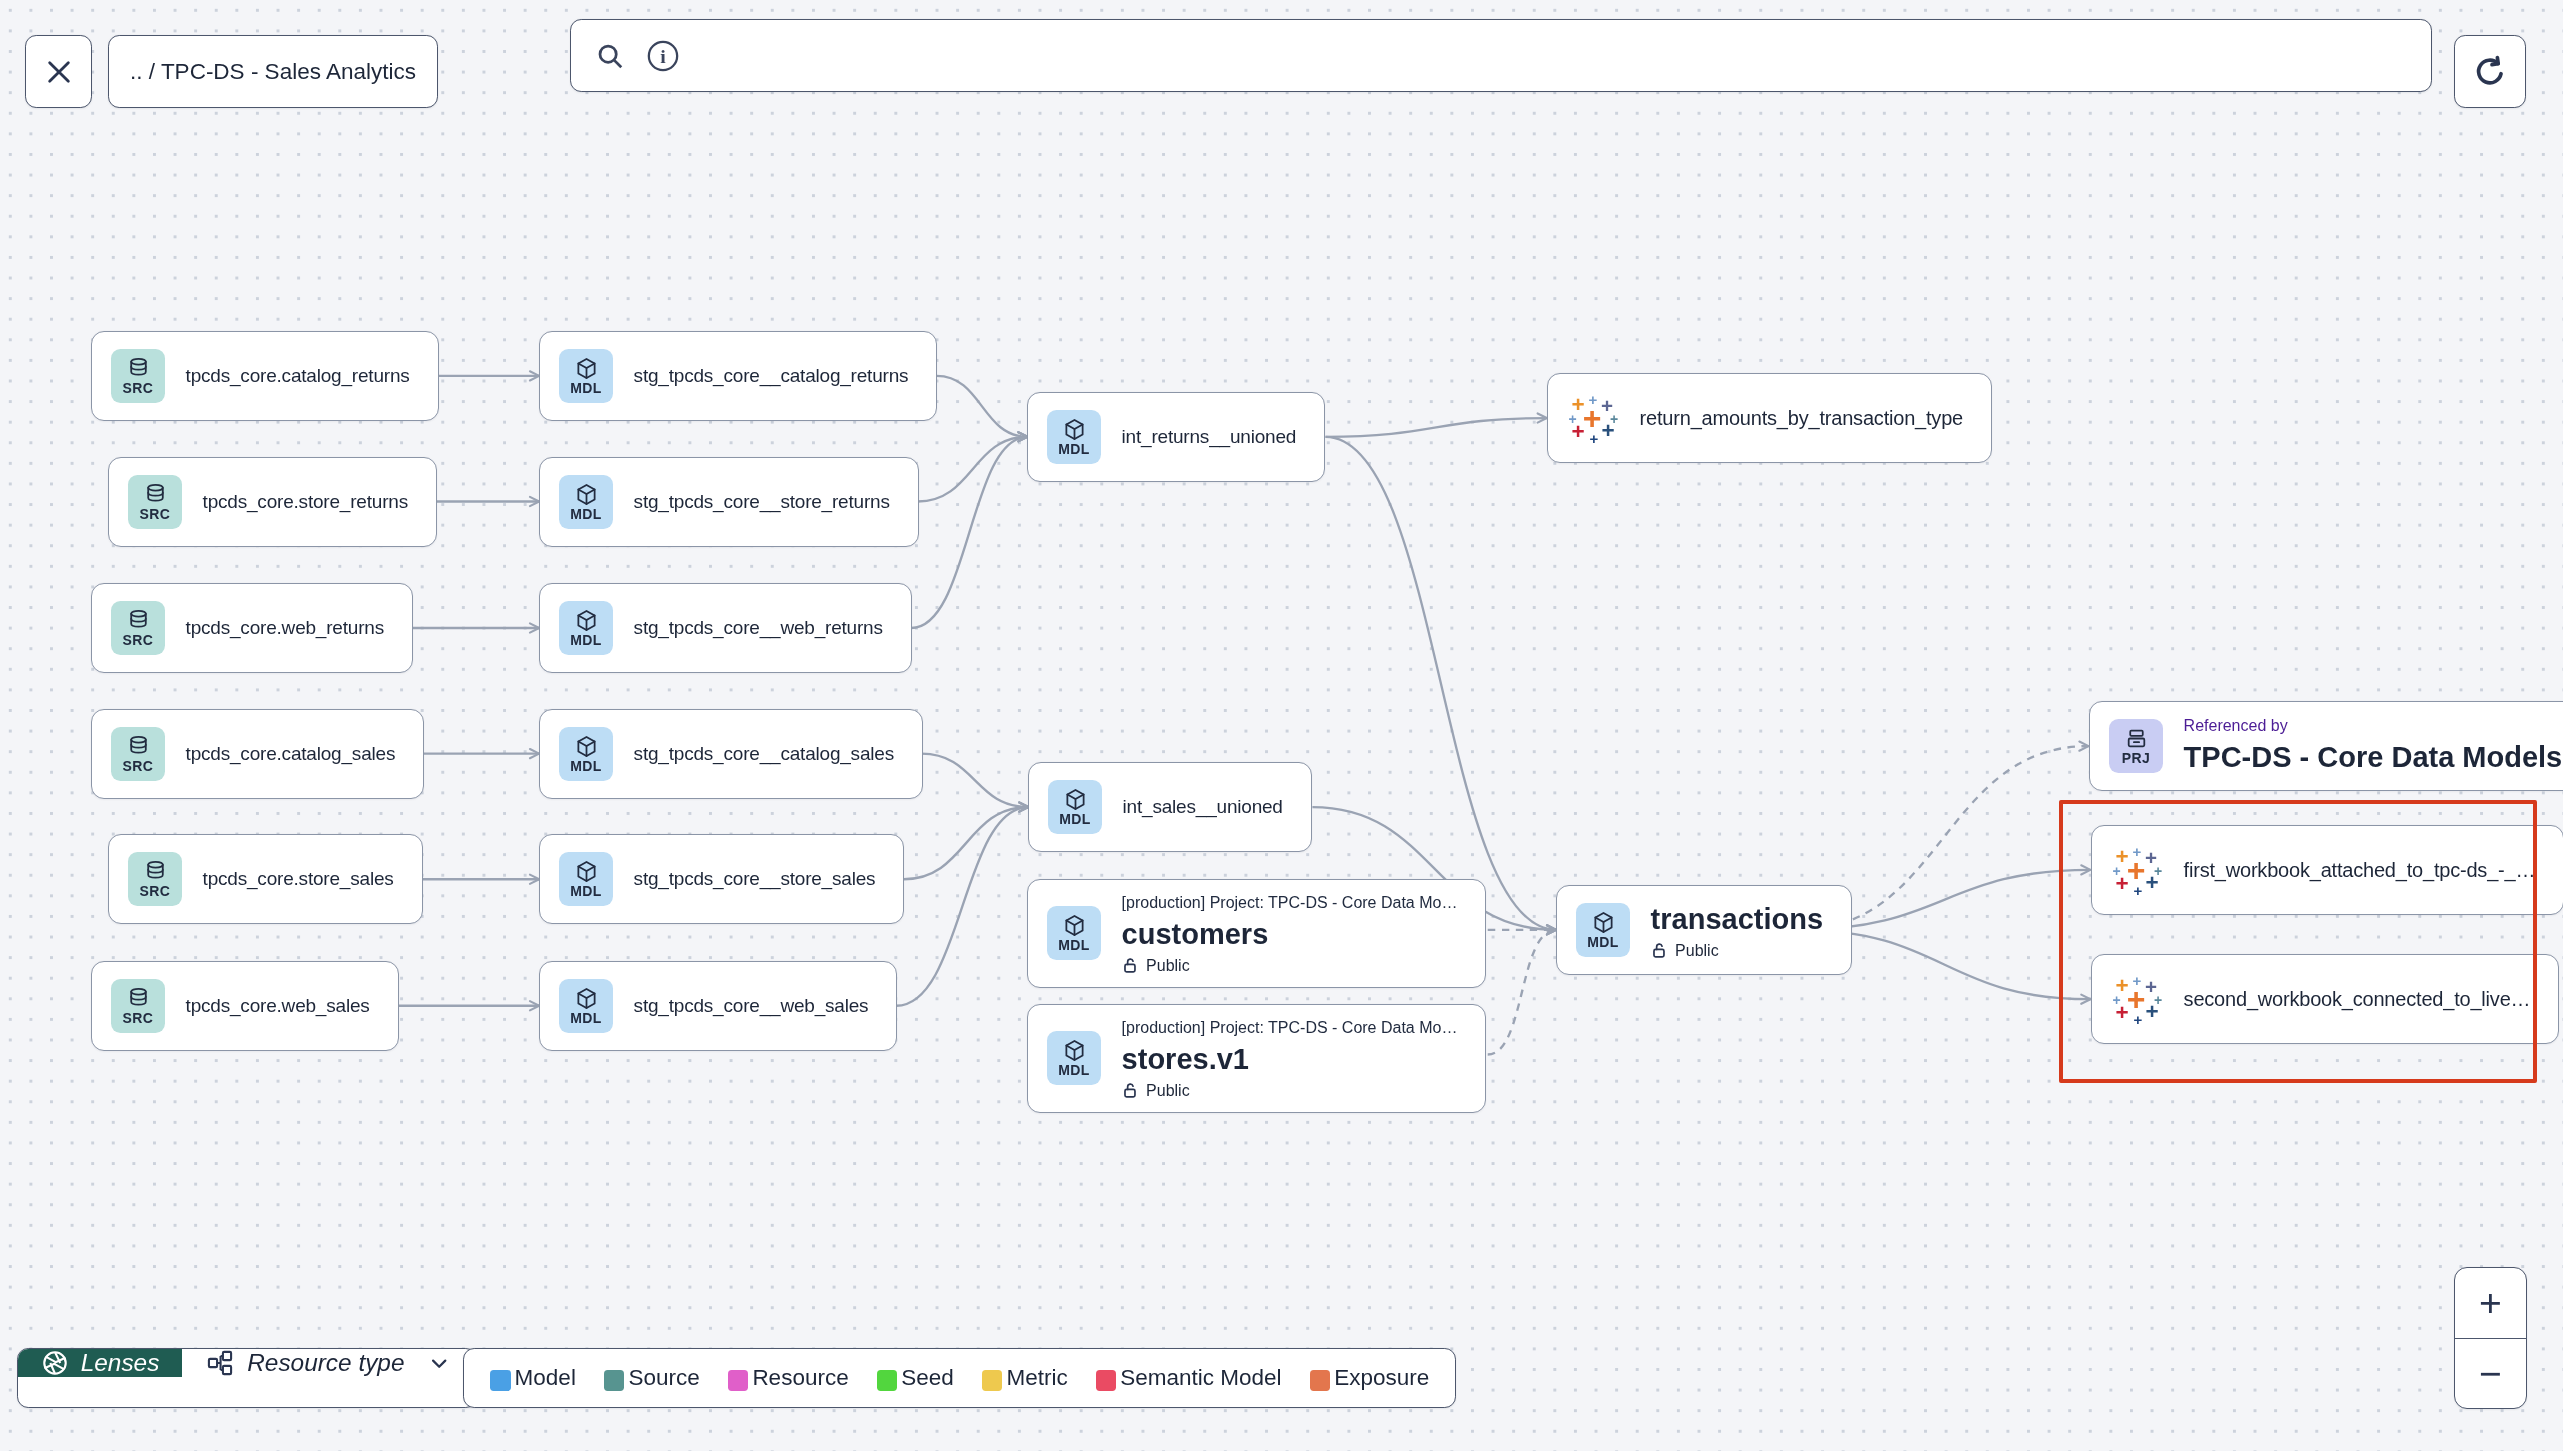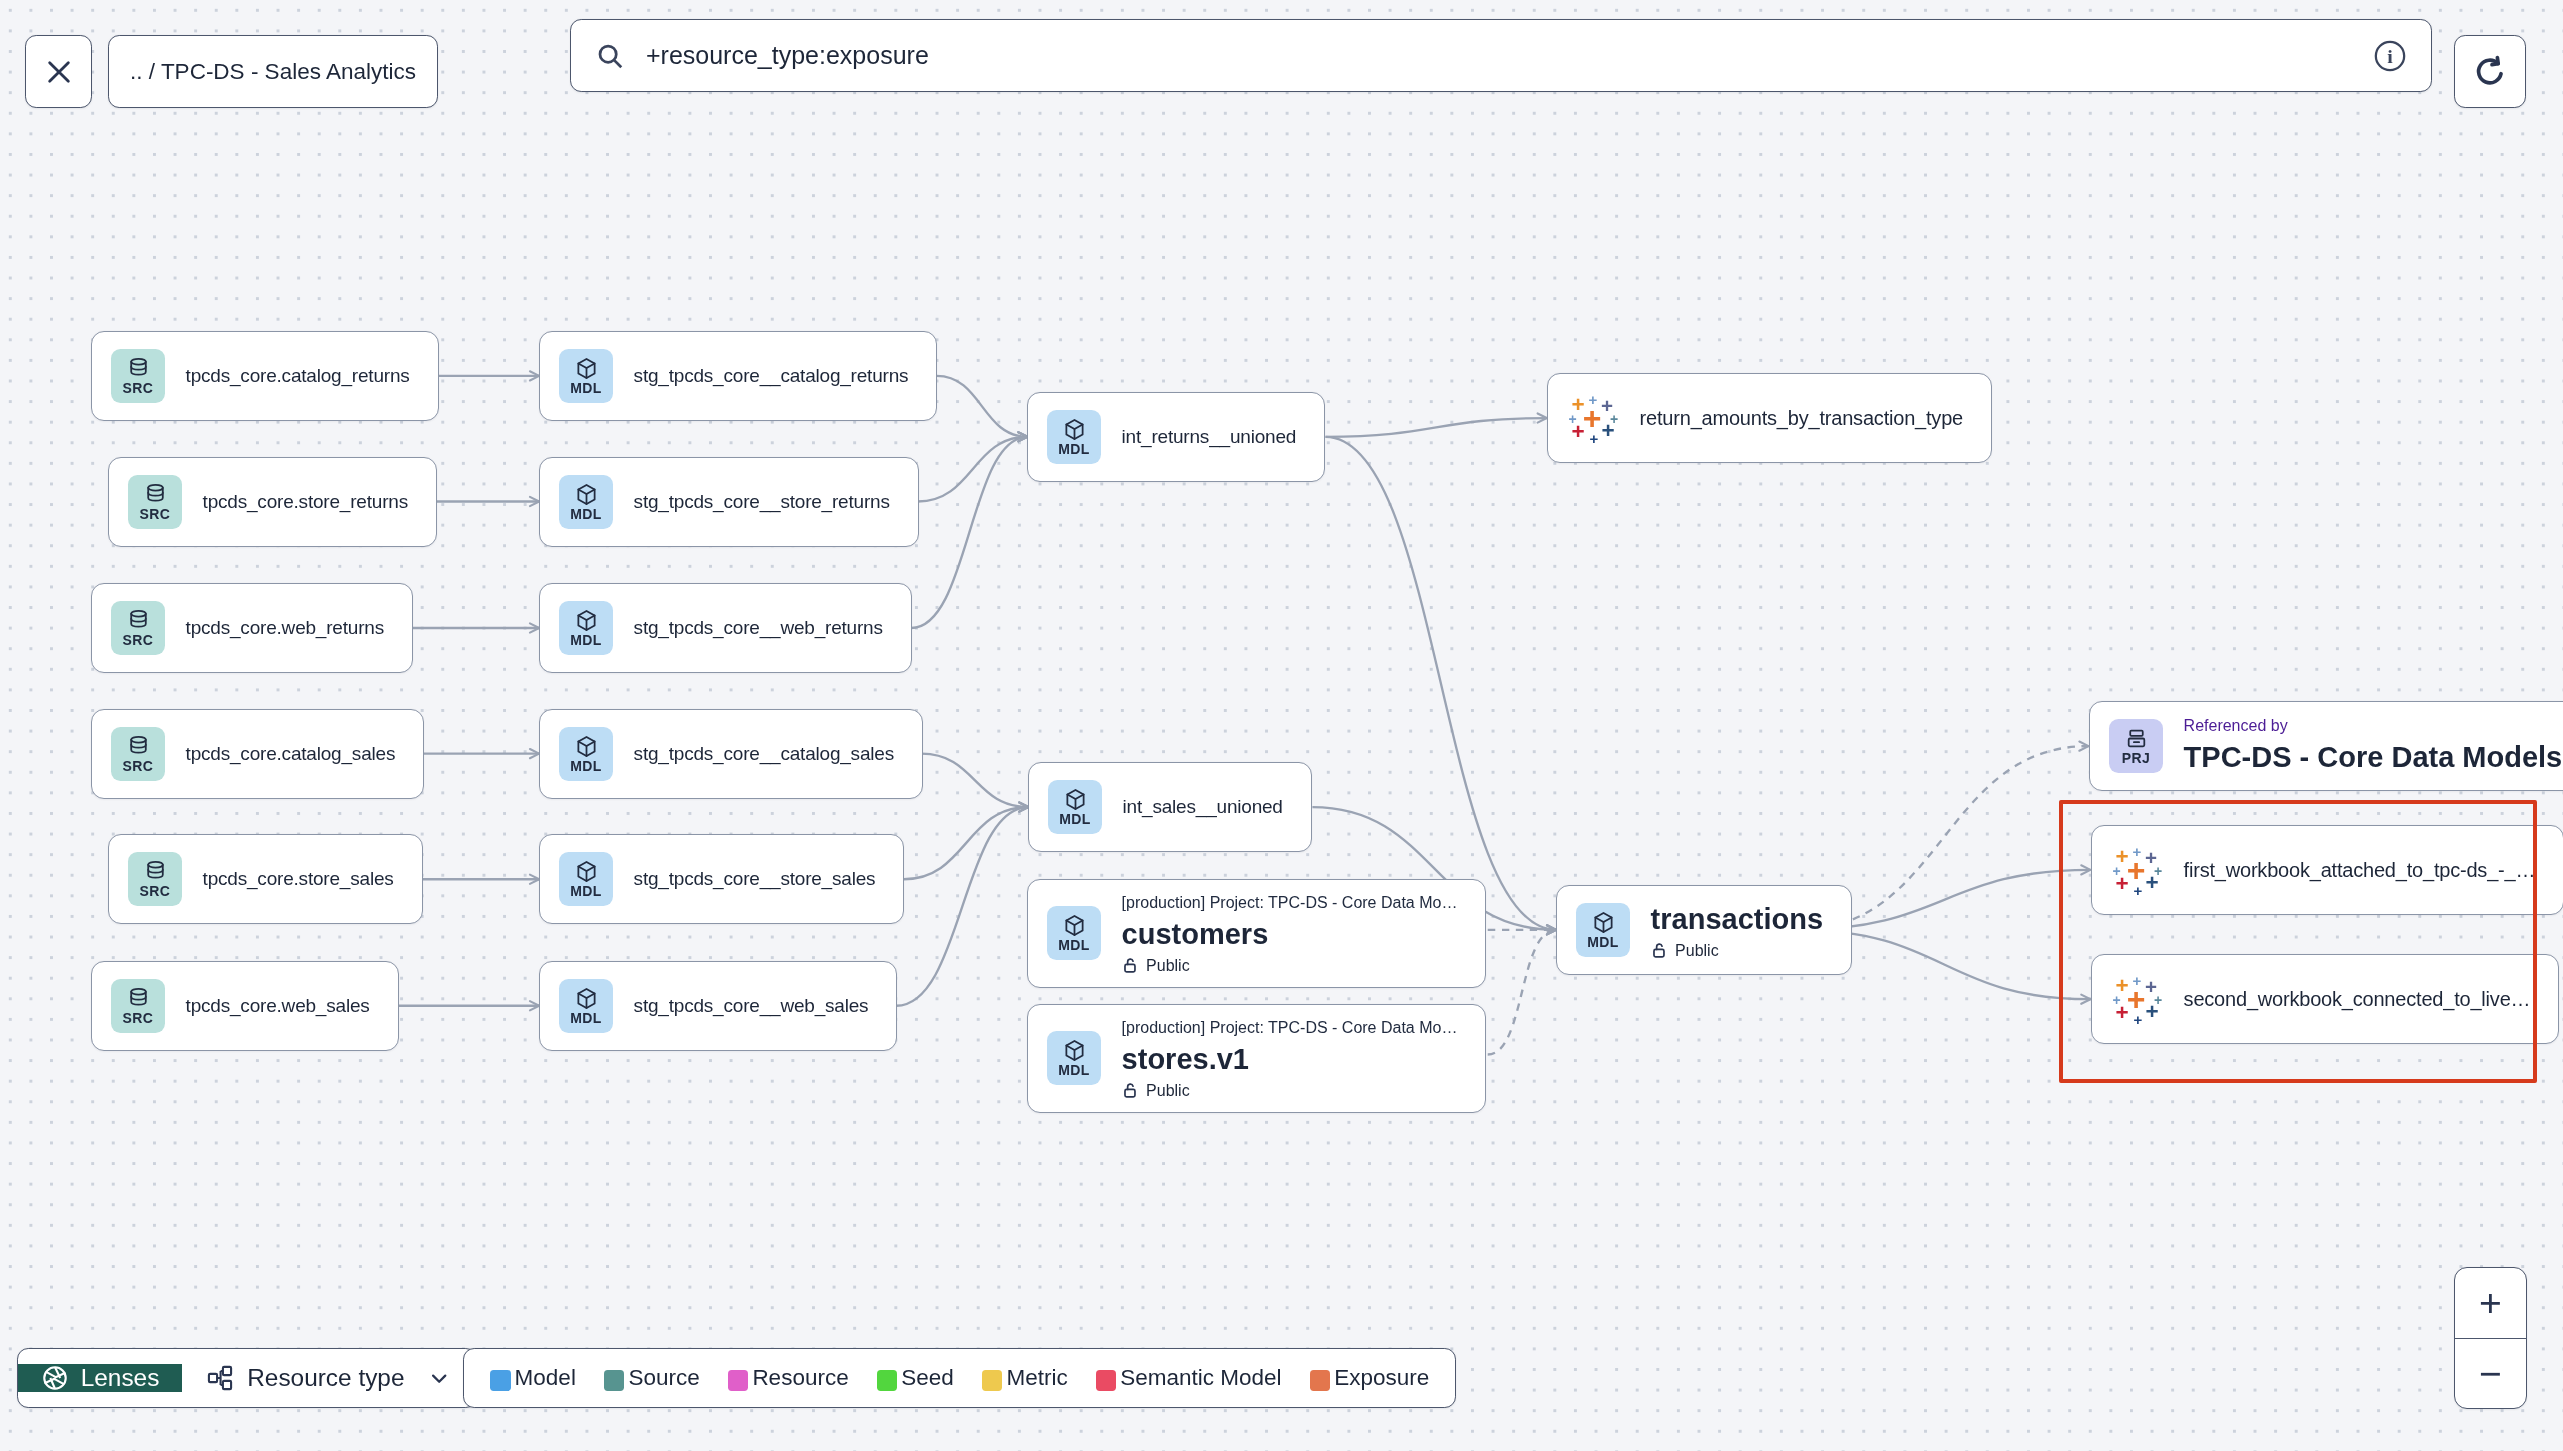--- a/index.html
+++ b/index.html
@@ -63,23 +63,24 @@
   .gnode--pad { padding-top:12.2px; padding-bottom:12.2px; }
 
   .tableau-icon { position:relative; width:52px; height:52px; flex:0 0 auto; }
   .tableau-icon span { position:absolute; font-weight:700; line-height:1; transform:translate(-50%,-50%); }
 
   #highlight-box { position:absolute; border:4.7px solid #d63a1c; border-radius:1.9px; pointer-events:none; }
 
   
   #lens-group {
     position:absolute; left:17px; top:1348px; height:60px;
-    display:flex; align-items:center; background:#fff;
+    display:flex; align-items:flex-start; background:#fff;
     border:1.9px solid #4c566c; border-radius:11.2px; overflow:hidden;
     box-shadow:0 0.9px 1.9px rgba(20,28,45,.07);
+    font-style:italic;
   }
   #lenses-btn { background:#1f5c52; color:#fff; display:flex; align-items:center; gap:12.2px; padding:0 22.5px; font-size:24.4px; cursor:pointer; }
   #lenses-btn svg { width:28px; height:28px; stroke:#fff; stroke-width:1.8; fill:none; }
   #resource-type-btn { display:flex; align-items:center; gap:13px; padding:0 24.4px; font-size:24.4px; cursor:pointer; }
   #resource-type-btn svg.rt { width:28px; height:28px; stroke:#2a3550; stroke-width:1.8; fill:none; }
   #resource-type-btn svg.chev { width:24.4px; height:24.4px; stroke:#2a3550; stroke-width:2.2; fill:none; stroke-linecap:round; stroke-linejoin:round; margin-left:9.4px; }
 
   #legend-card {
     position:absolute; left:463px; top:1348px; height:60px;
     background:#fff; border:1.9px solid #4c566c; border-radius:11.2px;
@@ -443,21 +444,20 @@
     </svg>
 </div>
 <div class="chrome-btn" id="breadcrumb-btn">
   <span>.. / TPC-DS - Sales Analytics</span>
 </div>
 <div id="search-bar">
   <svg class="mag" viewBox="0 0 24 24">
     <circle cx="10.5" cy="10.5" r="6.5"></circle>
       <path d="M15.5 15.5L21 21"></path>
   </svg>
-  <div id="search-value">+resource_type:exposure</div>
   <svg id="info-icon" viewBox="0 0 24 24">
     <circle cx="12" cy="12" r="10" fill="none" stroke="#3a445c" stroke-width="1.6"></circle>
     <text x="12" y="17" text-anchor="middle" font-family="'Liberation Serif', serif" font-size="14" fill="#3a445c" font-weight="700">i</text>
   </svg>
 </div>
 <div class="chrome-btn" id="refresh-btn">
   <svg viewBox="0 0 24 24">
     <path d="M19.8 13.2A8 8 0 1 1 17.6 6"></path>
       <polyline points="17.2 1.8 17.8 6.2 13.4 6.8"></polyline>
   </svg>

